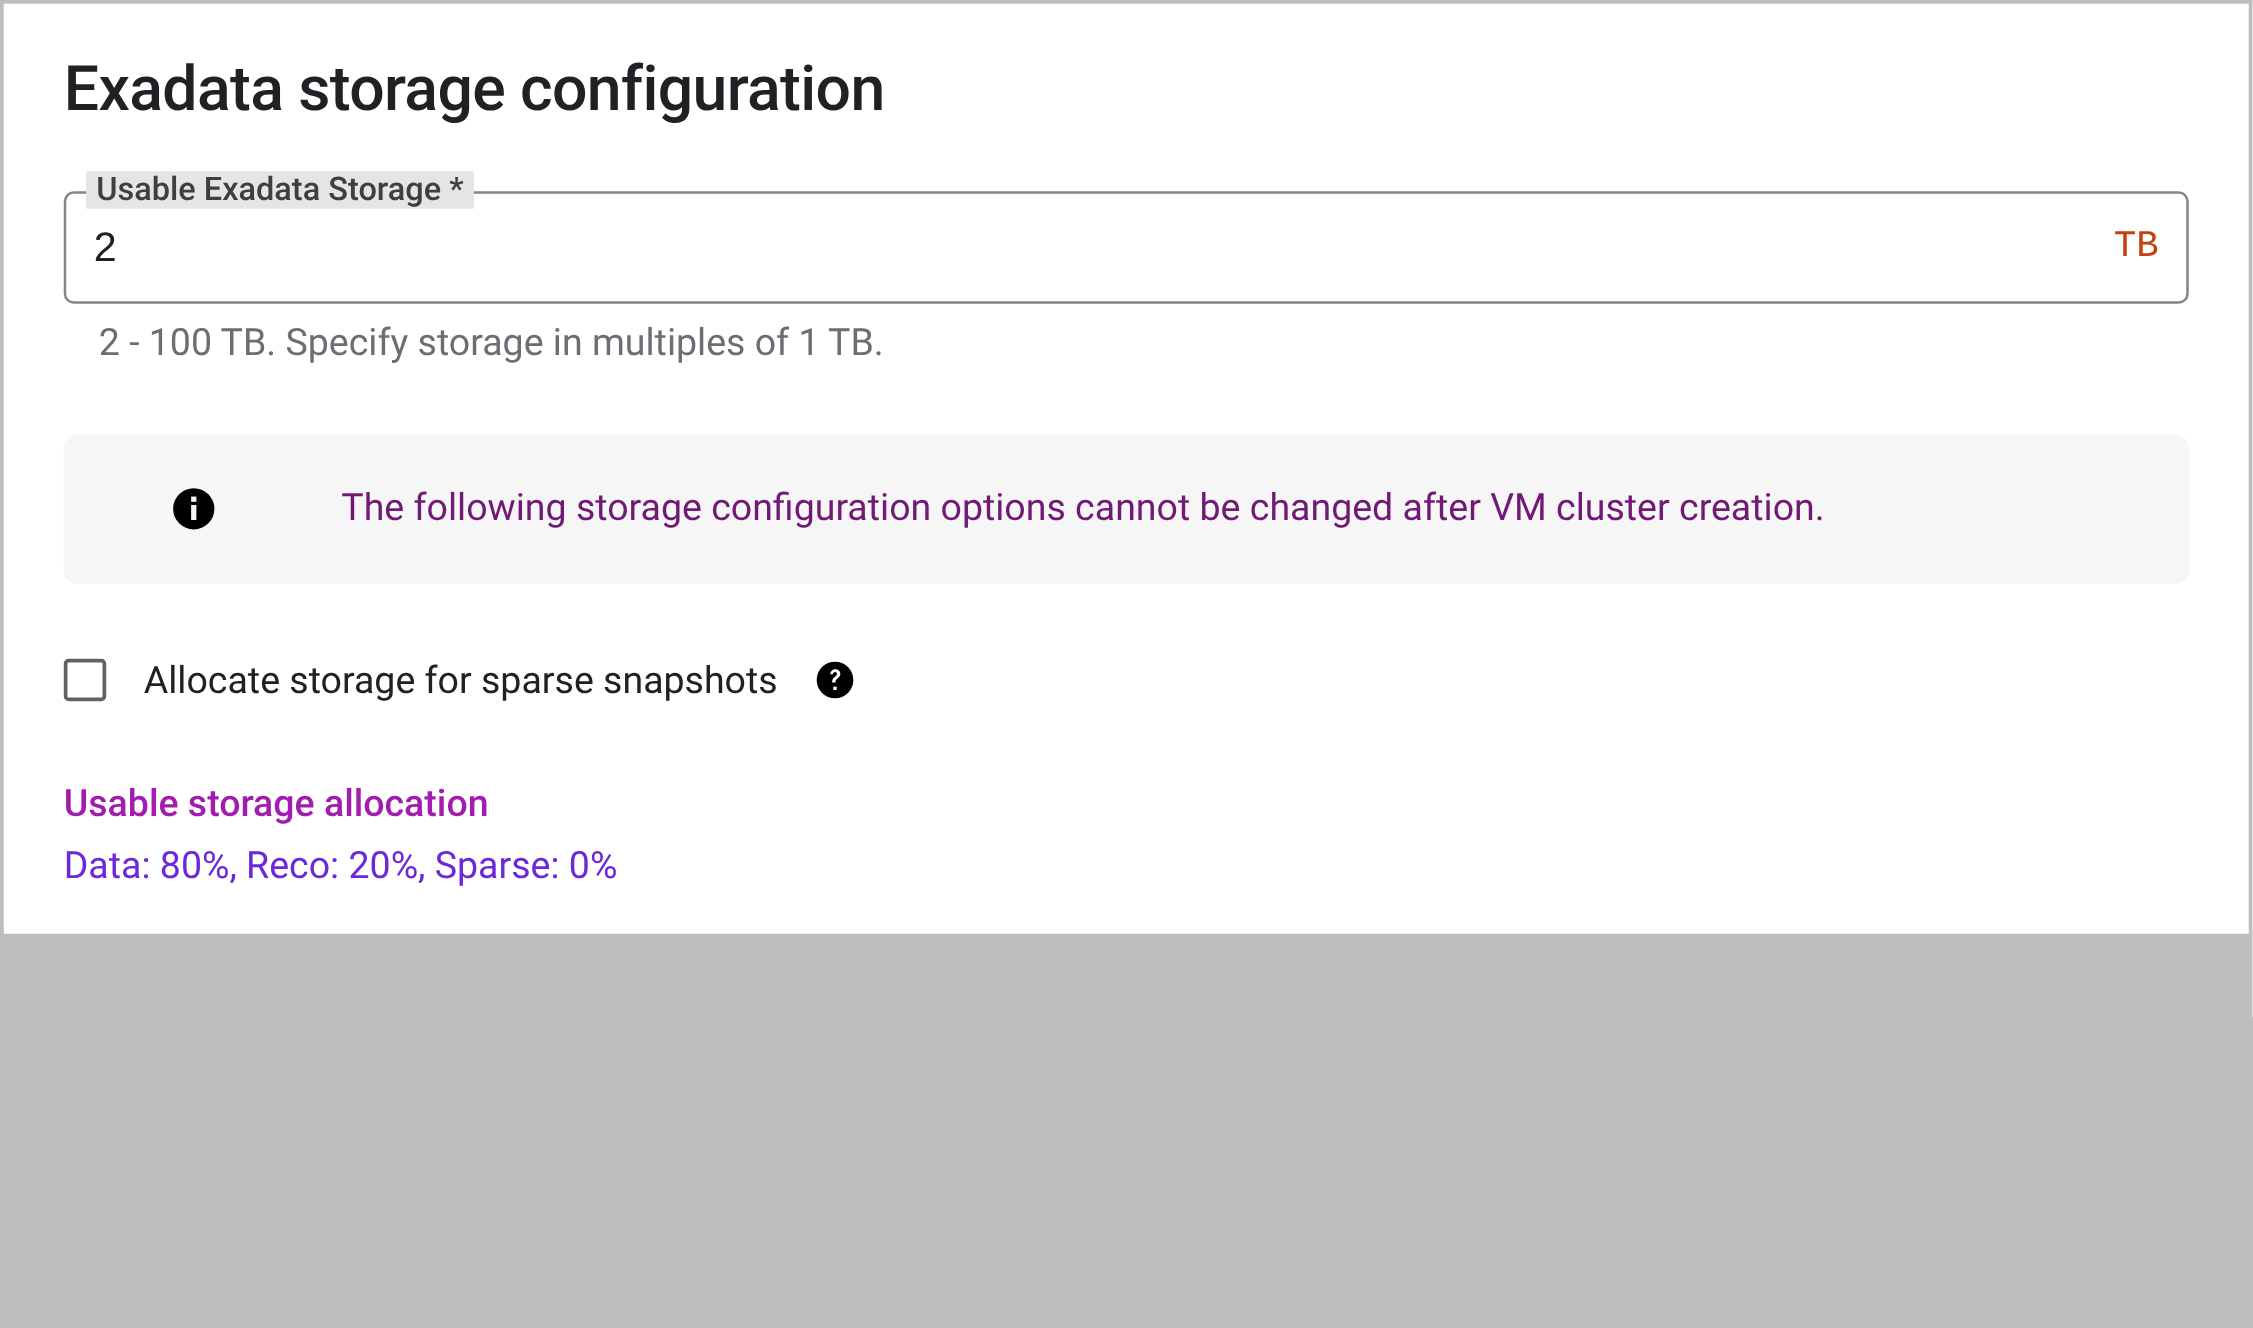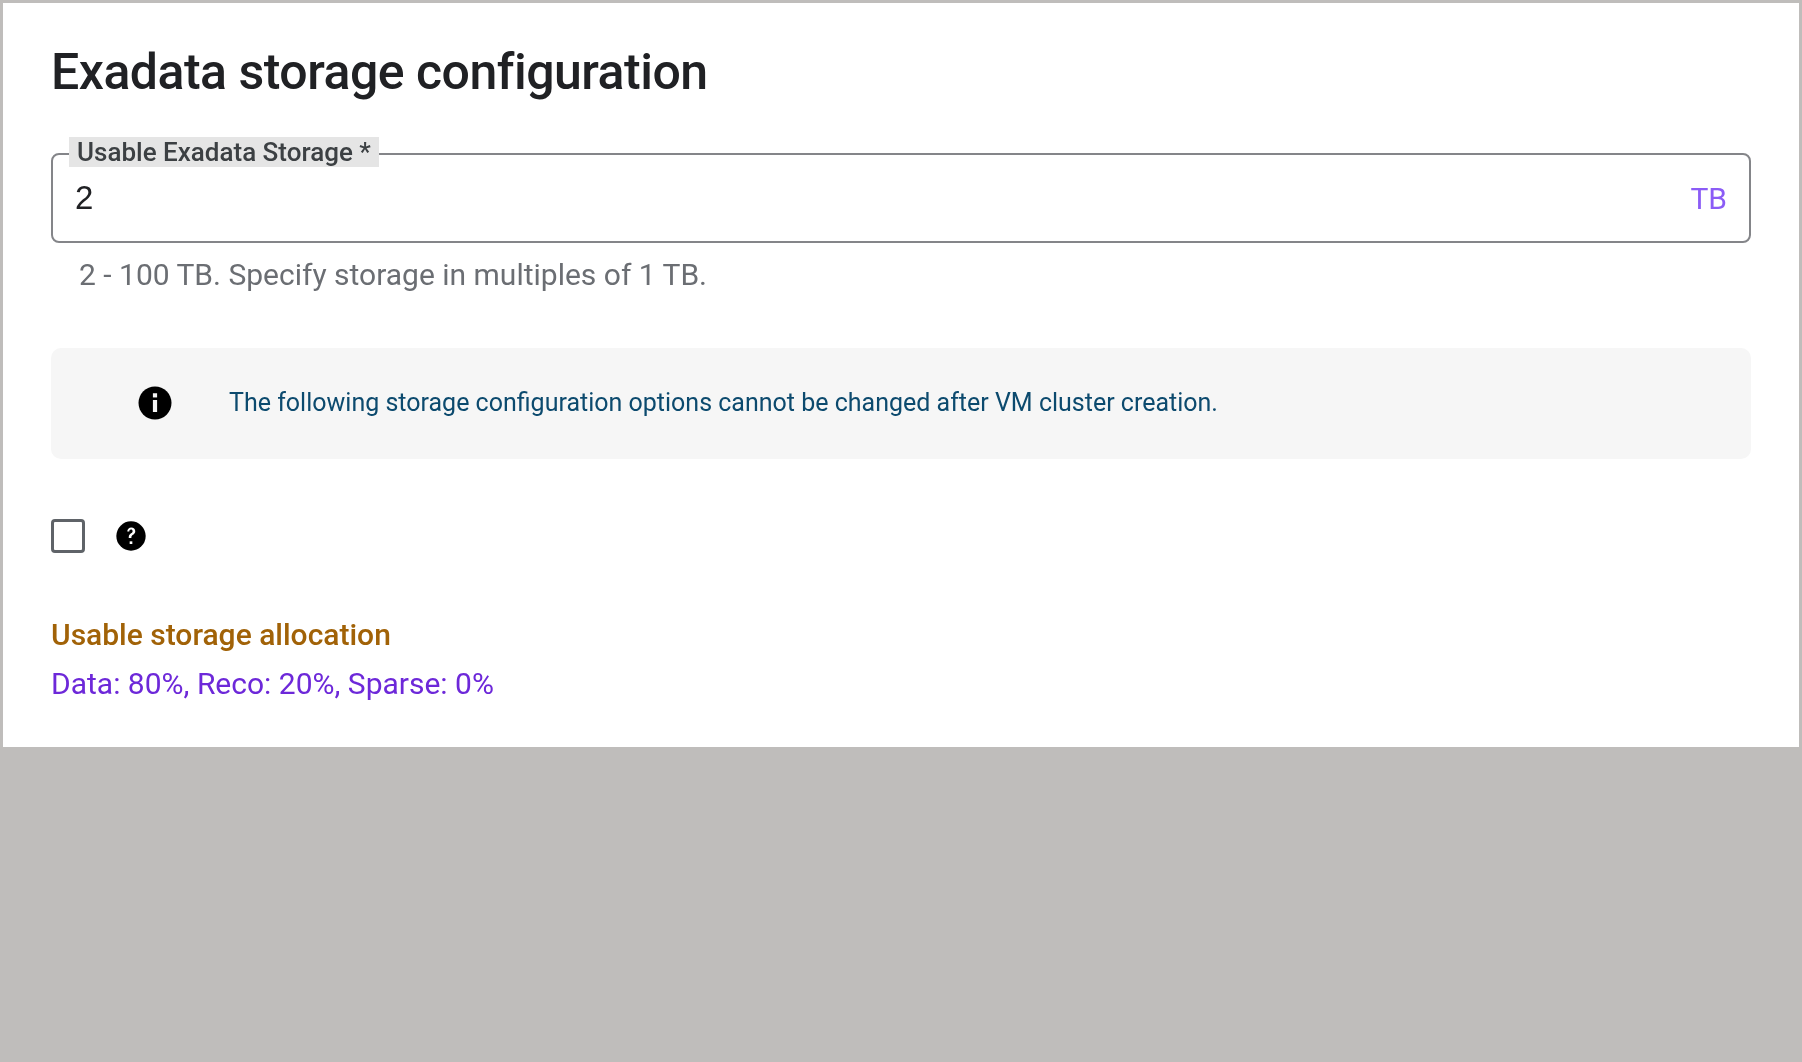--- a/index.html
+++ b/index.html
@@ -50,21 +50,22 @@
     font-size: 26px;
     font-weight: 500;
     color: #3c4043;
   }
   .suffix {
     position: absolute;
     right: 24px;
     top: 50%;
     transform: translateY(-50%);
     font-size: 30px;
-    color: #8b5cf6;
+    color: #c2410c;
+    font-family: Liberation Mono, monospace;
   }
   .helper {
     font-size: 30px;
     color: #6b6e73;
     margin-left: 28px;
     margin-bottom: 56px;
   }
   
   .info-banner {
     display: flex;
@@ -72,23 +73,24 @@
     gap: 56px;
     background: #f6f6f6;
     border-radius: 10px;
     padding: 36px 86px;
     margin-bottom: 60px;
   }
   .info-icon {
     flex: 0 0 auto;
   }
   .info-text {
-    font-size: 25px;
-    color: #0c4a6e;
+    font-size: 30px;
+    color: #701a75;
     line-height: 1.55;
+    margin-left: 44px;
   }
   
   .check-row {
     display: flex;
     align-items: center;
     gap: 30px;
     margin-bottom: 64px;
   }
   .checkbox {
     width: 34px;
@@ -102,21 +104,21 @@
     font-size: 30px;
     color: #202124;
   }
   .help-icon {
     cursor: pointer;
   }
   
   .alloc-title {
     font-size: 30px;
     font-weight: 500;
-    color: #a16207;
+    color: #a21caf;
     margin-bottom: 14px;
   }
   .alloc-text {
     font-size: 30px;
     color: #6d28d9;
   }
   svg { display: block; }
 </style>
 </head>
 <body>
@@ -139,20 +141,21 @@
         <circle cx="12" cy="12" r="11"></circle>
         <rect x="10.6" y="10" width="2.8" height="8" fill="#f6f6f6"></rect>
         <rect x="10.6" y="5.5" width="2.8" height="2.8" fill="#f6f6f6"></rect>
       </svg>
     </span>
     <div class="info-text">The following storage configuration options cannot be changed after VM cluster creation.</div>
   </div>
 
   <div class="check-row">
     <div class="checkbox" role="checkbox" aria-checked="false"></div>
+    <span class="check-label">Allocate storage for sparse snapshots</span>
     <span class="help-icon">
       <svg width="32" height="32" viewBox="0 0 24 24" fill="#000">
         <circle cx="12" cy="12" r="11"></circle>
         <path d="M9.2 8.6c0-1.7 1.3-3 3-3s3 1.2 3 2.8c0 1.3-.8 2-1.7 2.7-.8.6-1.2 1-1.2 2v.4h-2v-.6c0-1.6.9-2.3 1.7-2.9.7-.5 1.2-.9 1.2-1.6 0-.7-.5-1.2-1.2-1.2-.8 0-1.3.6-1.3 1.4h-1.5z" fill="#fff"></path>
         <rect x="11" y="16" width="2" height="2" fill="#fff"></rect>
       </svg>
     </span>
   </div>
 
 

